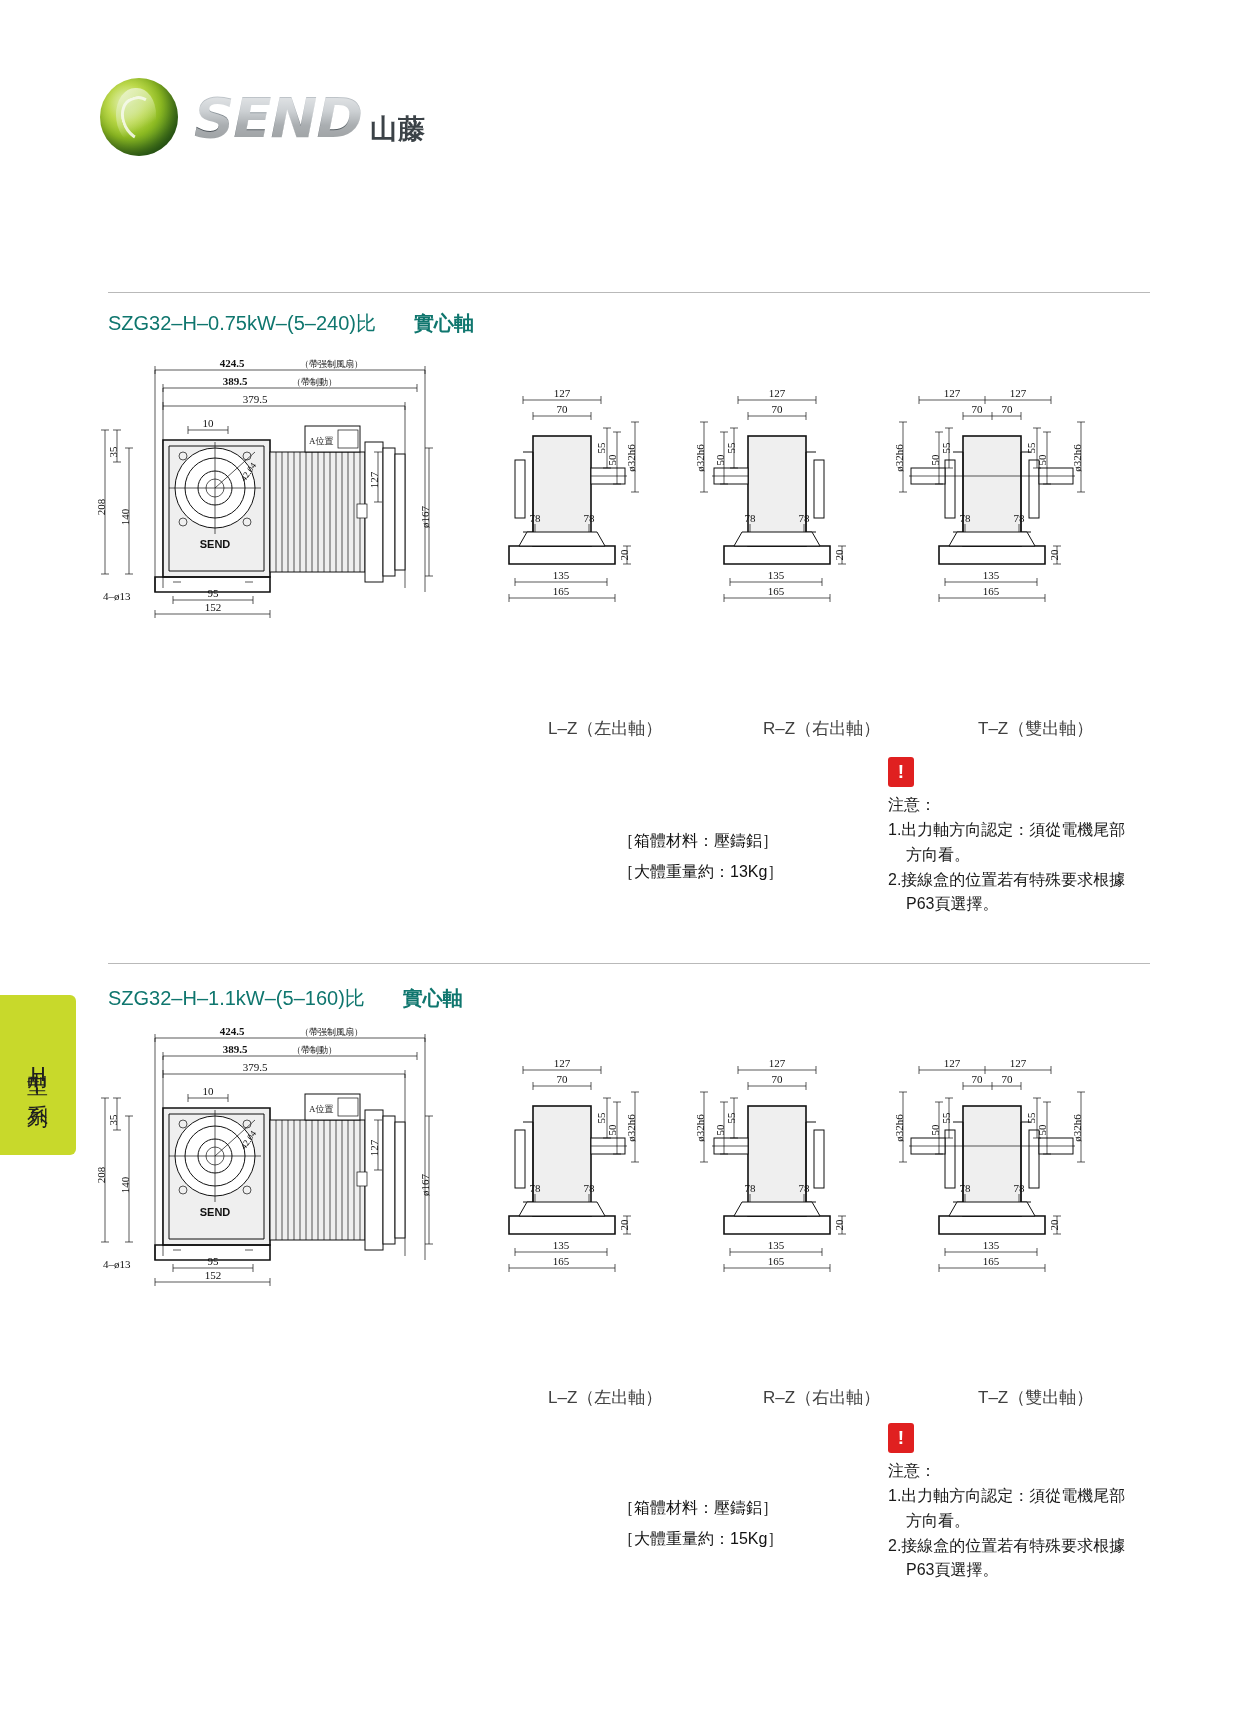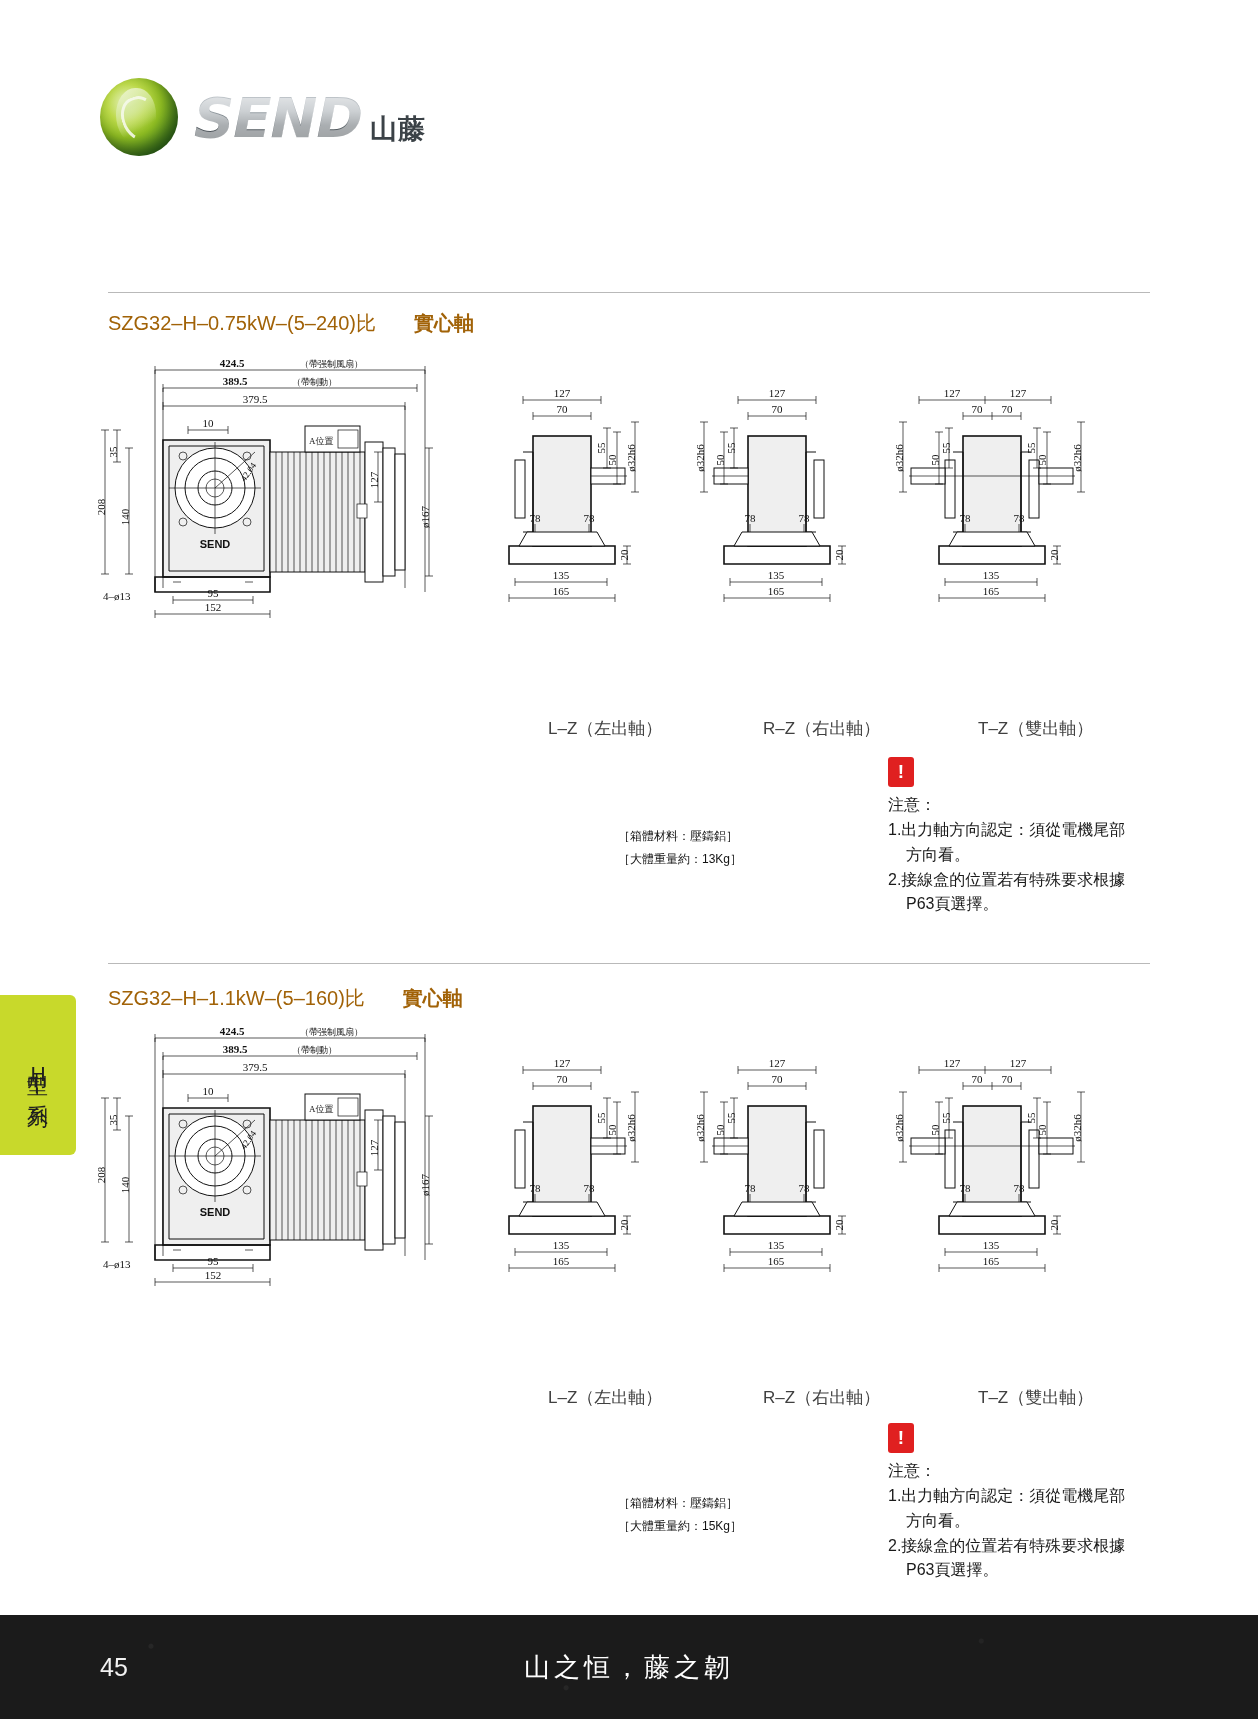--- a/index.html
+++ b/index.html
@@ -49,21 +49,21 @@
     font-size:27px; font-weight:bold; color:#3b4247; letter-spacing:1px;
   }
 
   
   .main-title {
     position:absolute; left:108px; top:246px;
     font-size:26px; letter-spacing:.5px; color:#111;
   }
   .rule { position:absolute; left:108px; width:1042px; height:1px; background:#b9b9b9; }
 
-  .sub-title { position:absolute; font-size:20px; color:#a16207; }
+  .sub-title { position:absolute; font-size:20px; color:#0f766e; }
   .sub-title .solid { margin-left:38px; font-weight:bold; }
 
   
   .side-tab {
     position:absolute; left:0; top:995px; width:76px; height:160px;
     background:#c8d92b; color:#1f1f1f;
     display:flex; align-items:center; justify-content:center;
     border-radius:0 6px 6px 0;
   }
   .side-tab span {
@@ -87,21 +87,21 @@
   }
   .footer .slogan {
     position:absolute; left:50%; top:50%; transform:translate(-50%,-50%);
     font-size:26px; letter-spacing:4px; color:#ffffff;
   }
 
   
   .block { position:absolute; }
   .view-label { position:absolute; font-size:17px; color:#404040; white-space:nowrap; }
 
-  .specs { position:absolute; font-size:12px; line-height:1.95; color:#111; white-space:nowrap; }
+  .specs { position:absolute; font-size:16px; line-height:1.95; color:#111; white-space:nowrap; }
 
   .notice { position:absolute; }
   .notice .bang {
     width:26px; height:30px; background:#e02020; color:#fff;
     display:flex; align-items:center; justify-content:center;
     font-weight:bold; font-size:19px; border-radius:3px;
     margin-bottom:8px;
   }
   .notice .ntitle { font-size:16px; margin-bottom:2px; }
   .notice .nline { font-size:16px; line-height:1.55; white-space:nowrap; }
@@ -811,18 +811,14 @@
 
   <div class="notice" style="left:888px; top:1423px;">
     <div class="bang">!</div>
     <div class="ntitle">注意：</div>
     <div class="nline">1.出力軸方向認定：須從電機尾部</div>
     <div class="nline indent">方向看。</div>
     <div class="nline">2.接線盒的位置若有特殊要求根據</div>
     <div class="nline indent">P63頁選擇。</div>
   </div>
 
-  <div class="footer">
-    <div class="pageno">45</div>
-    <div class="slogan">山之恒，藤之韌</div>
-  </div>
 
 </div>
 
 </body></html>

